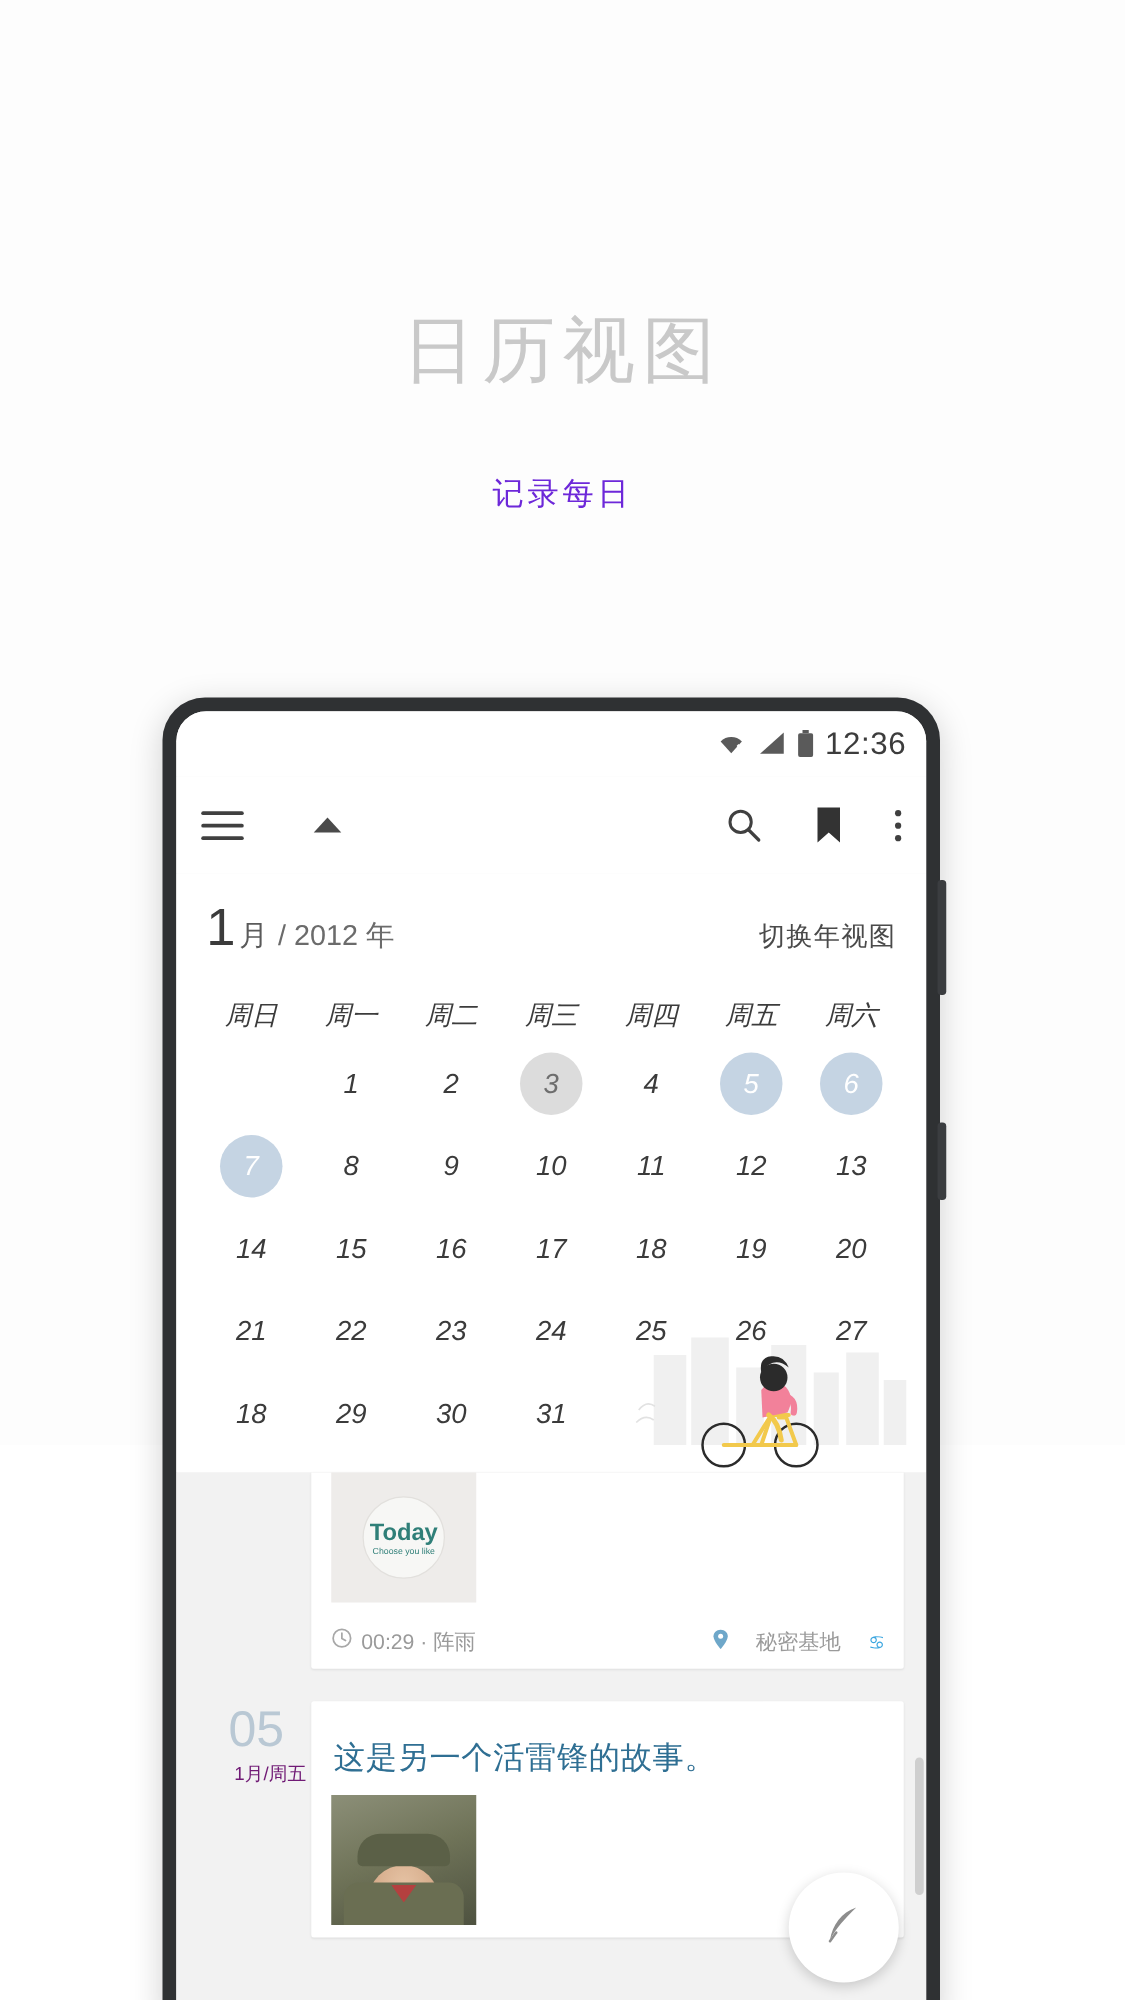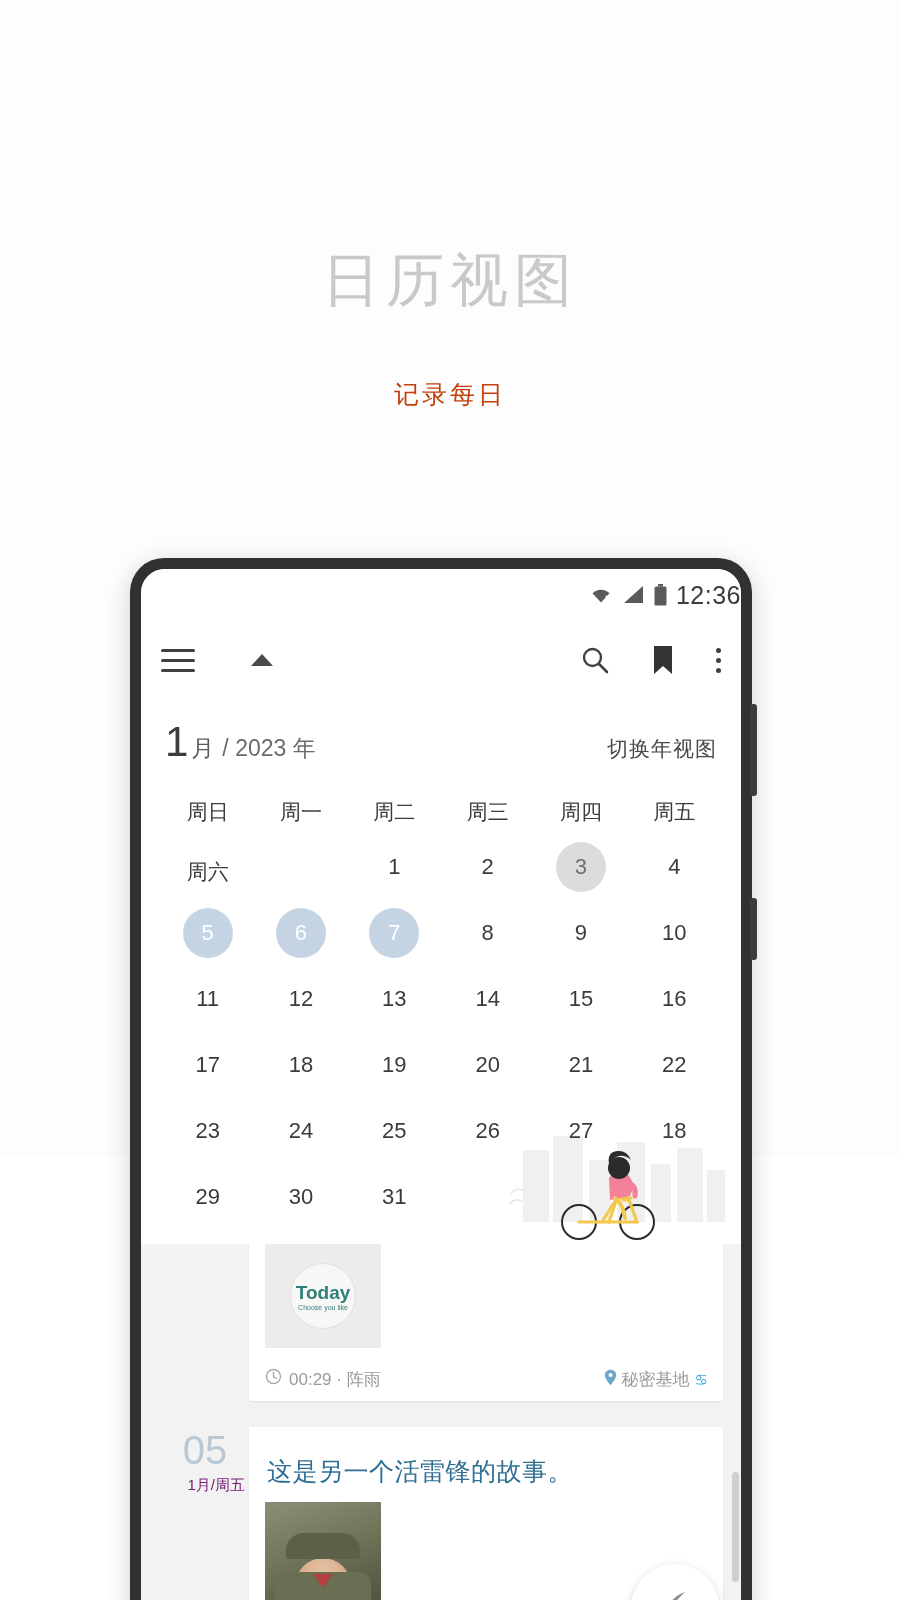--- a/index.html
+++ b/index.html
@@ -24,21 +24,21 @@
     letter-spacing: 6px;
     color: #c9c9c9;
     font-weight: 400;
   }
   .hero-sub {
     position: absolute;
     top: 378px; left: 0; width: 900px;
     text-align: center;
     font-size: 25px;
     letter-spacing: 3px;
-    color: #c2410c;
+    color: #6d28d9;
     font-weight: 400;
   }
 
   
   .phone {
     position: absolute;
     left: 130px; top: 558px;
     width: 622px; height: 1060px;
     background: #2f3133;
     border-radius: 34px 34px 0 0;
@@ -64,20 +64,21 @@
   }
 
   
   .statusbar {
     position: relative;
     height: 52px;
     background: #ffffff;
     display: flex;
     align-items: center;
     justify-content: flex-end;
+    padding-right: 16px;
     gap: 9px;
   }
   .sb-time {
     font-size: 25px;
     color: #3c3c3c;
     letter-spacing: 0.5px;
   }
   .ic-wifi { position: relative; width: 26px; height: 20px; }
   .ic-wifi svg, .ic-sig svg, .ic-bat svg { display: block; }
 
@@ -127,24 +128,25 @@
     font-size: 23px; color: #6b6b6b; margin-left: 8px;
   }
   .cal-switch {
     margin-left: auto;
     font-size: 21px;
     color: #4a4a4a;
     letter-spacing: 1px;
   }
   .grid {
     display: grid;
-    grid-template-columns: repeat(6, 1fr);
+    grid-template-columns: repeat(7, 1fr);
     row-gap: 0;
     position: relative;
     z-index: 2;
+    font-style: italic;
   }
   .wd {
     text-align: center;
     font-size: 21px;
     color: #3c3c3c;
     padding: 24px 0 8px 0;
     font-weight: 500;
   }
   .day {
     height: 66px;
@@ -252,21 +254,21 @@
     margin: 14px 0 14px 2px;
   }
   .card-foot {
     display: flex;
     align-items: flex-start;
     margin-top: 12px;
     padding-top: 8px;
     font-size: 17px;
     color: #9a9a9a;
   }
-  .card-foot .right { margin-left: auto; display: flex; align-items: center; gap: 5px; }
+  .card-foot .right { margin-left: auto; display: flex; align-items: center; gap: 22px; }
   .foot-ic { display: inline-flex; margin-right: 7px; }
   .date-col {
     position: absolute;
     left: 24px;
     width: 80px;
     text-align: center;
   }
   .date-num {
     font-size: 40px;
     color: #b9c8d4;
@@ -362,21 +364,21 @@
           </span>
         </div>
       </div>
 
       <div class="cal">
         <div class="cal-head">
           <span class="cal-month">1</span>
           <span class="cal-month-suffix">月</span>
           <span class="cal-year">
             <span>/</span>
-            <span>2023 年</span>
+            <span>2012 年</span>
           </span>
           <span class="cal-switch">切换年视图</span>
         </div>
 
         <div class="grid" id="cal-grid">
             <div class="wd">周日</div>
             <div class="wd">周一</div>
             <div class="wd">周二</div>
             <div class="wd">周三</div>
             <div class="wd">周四</div>

